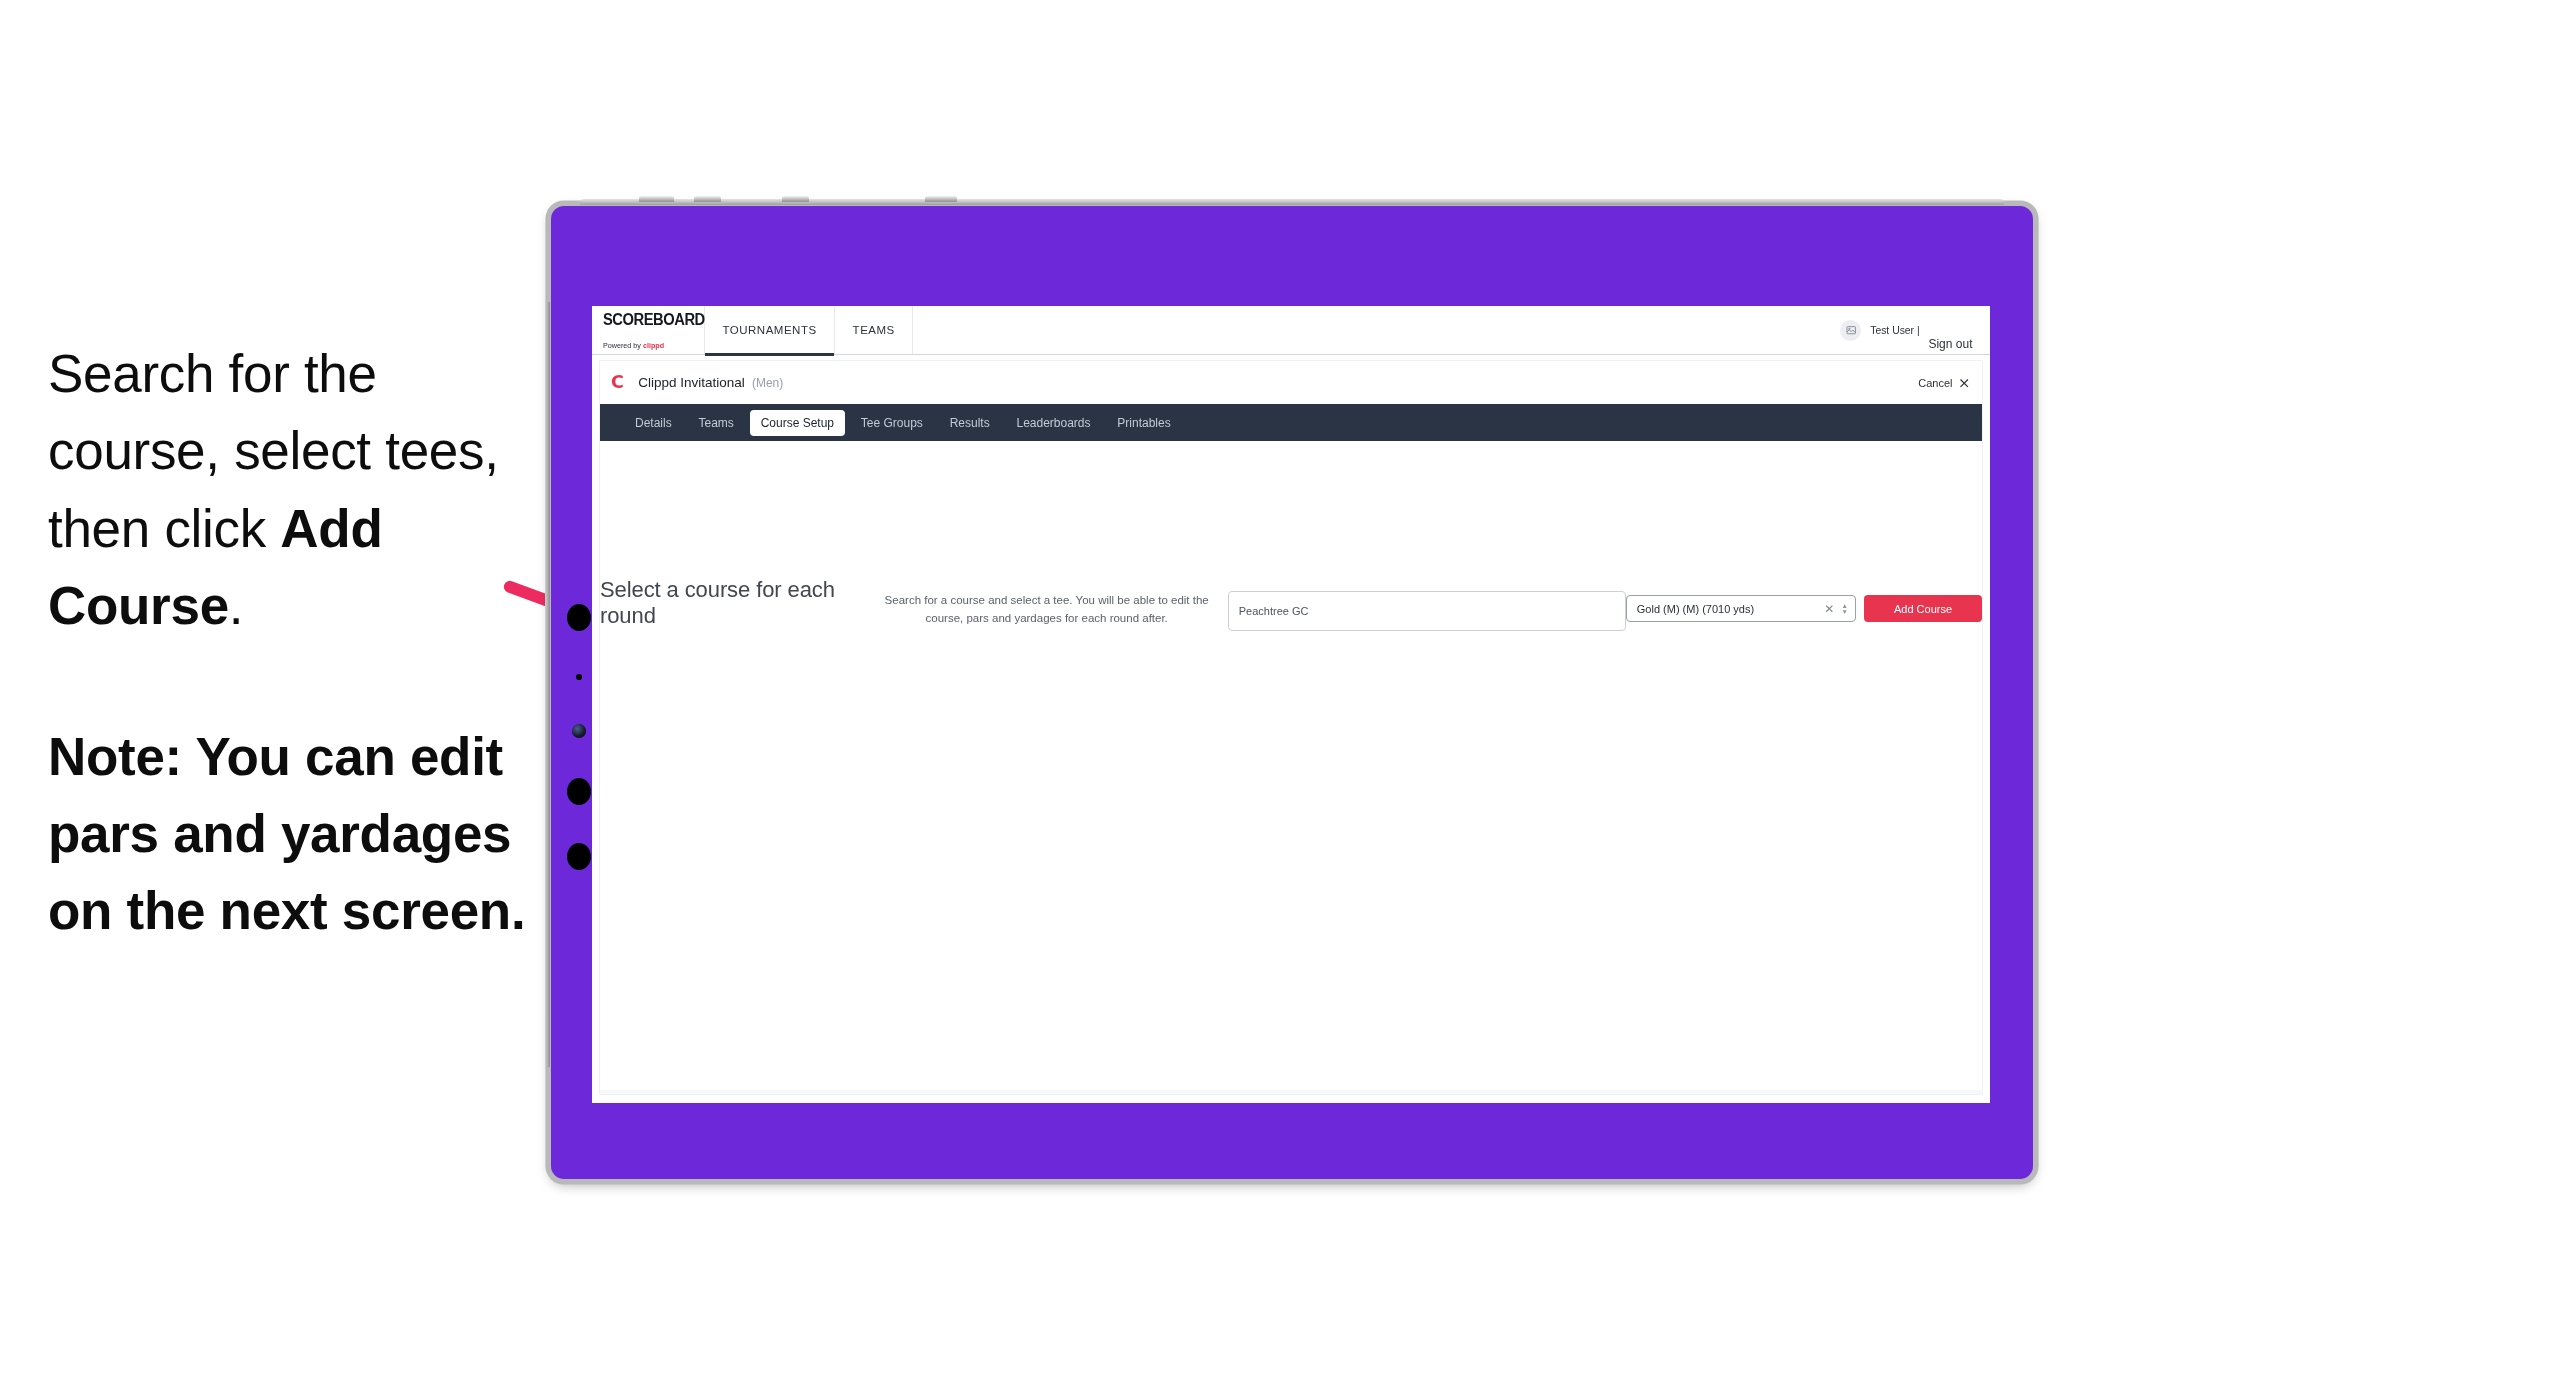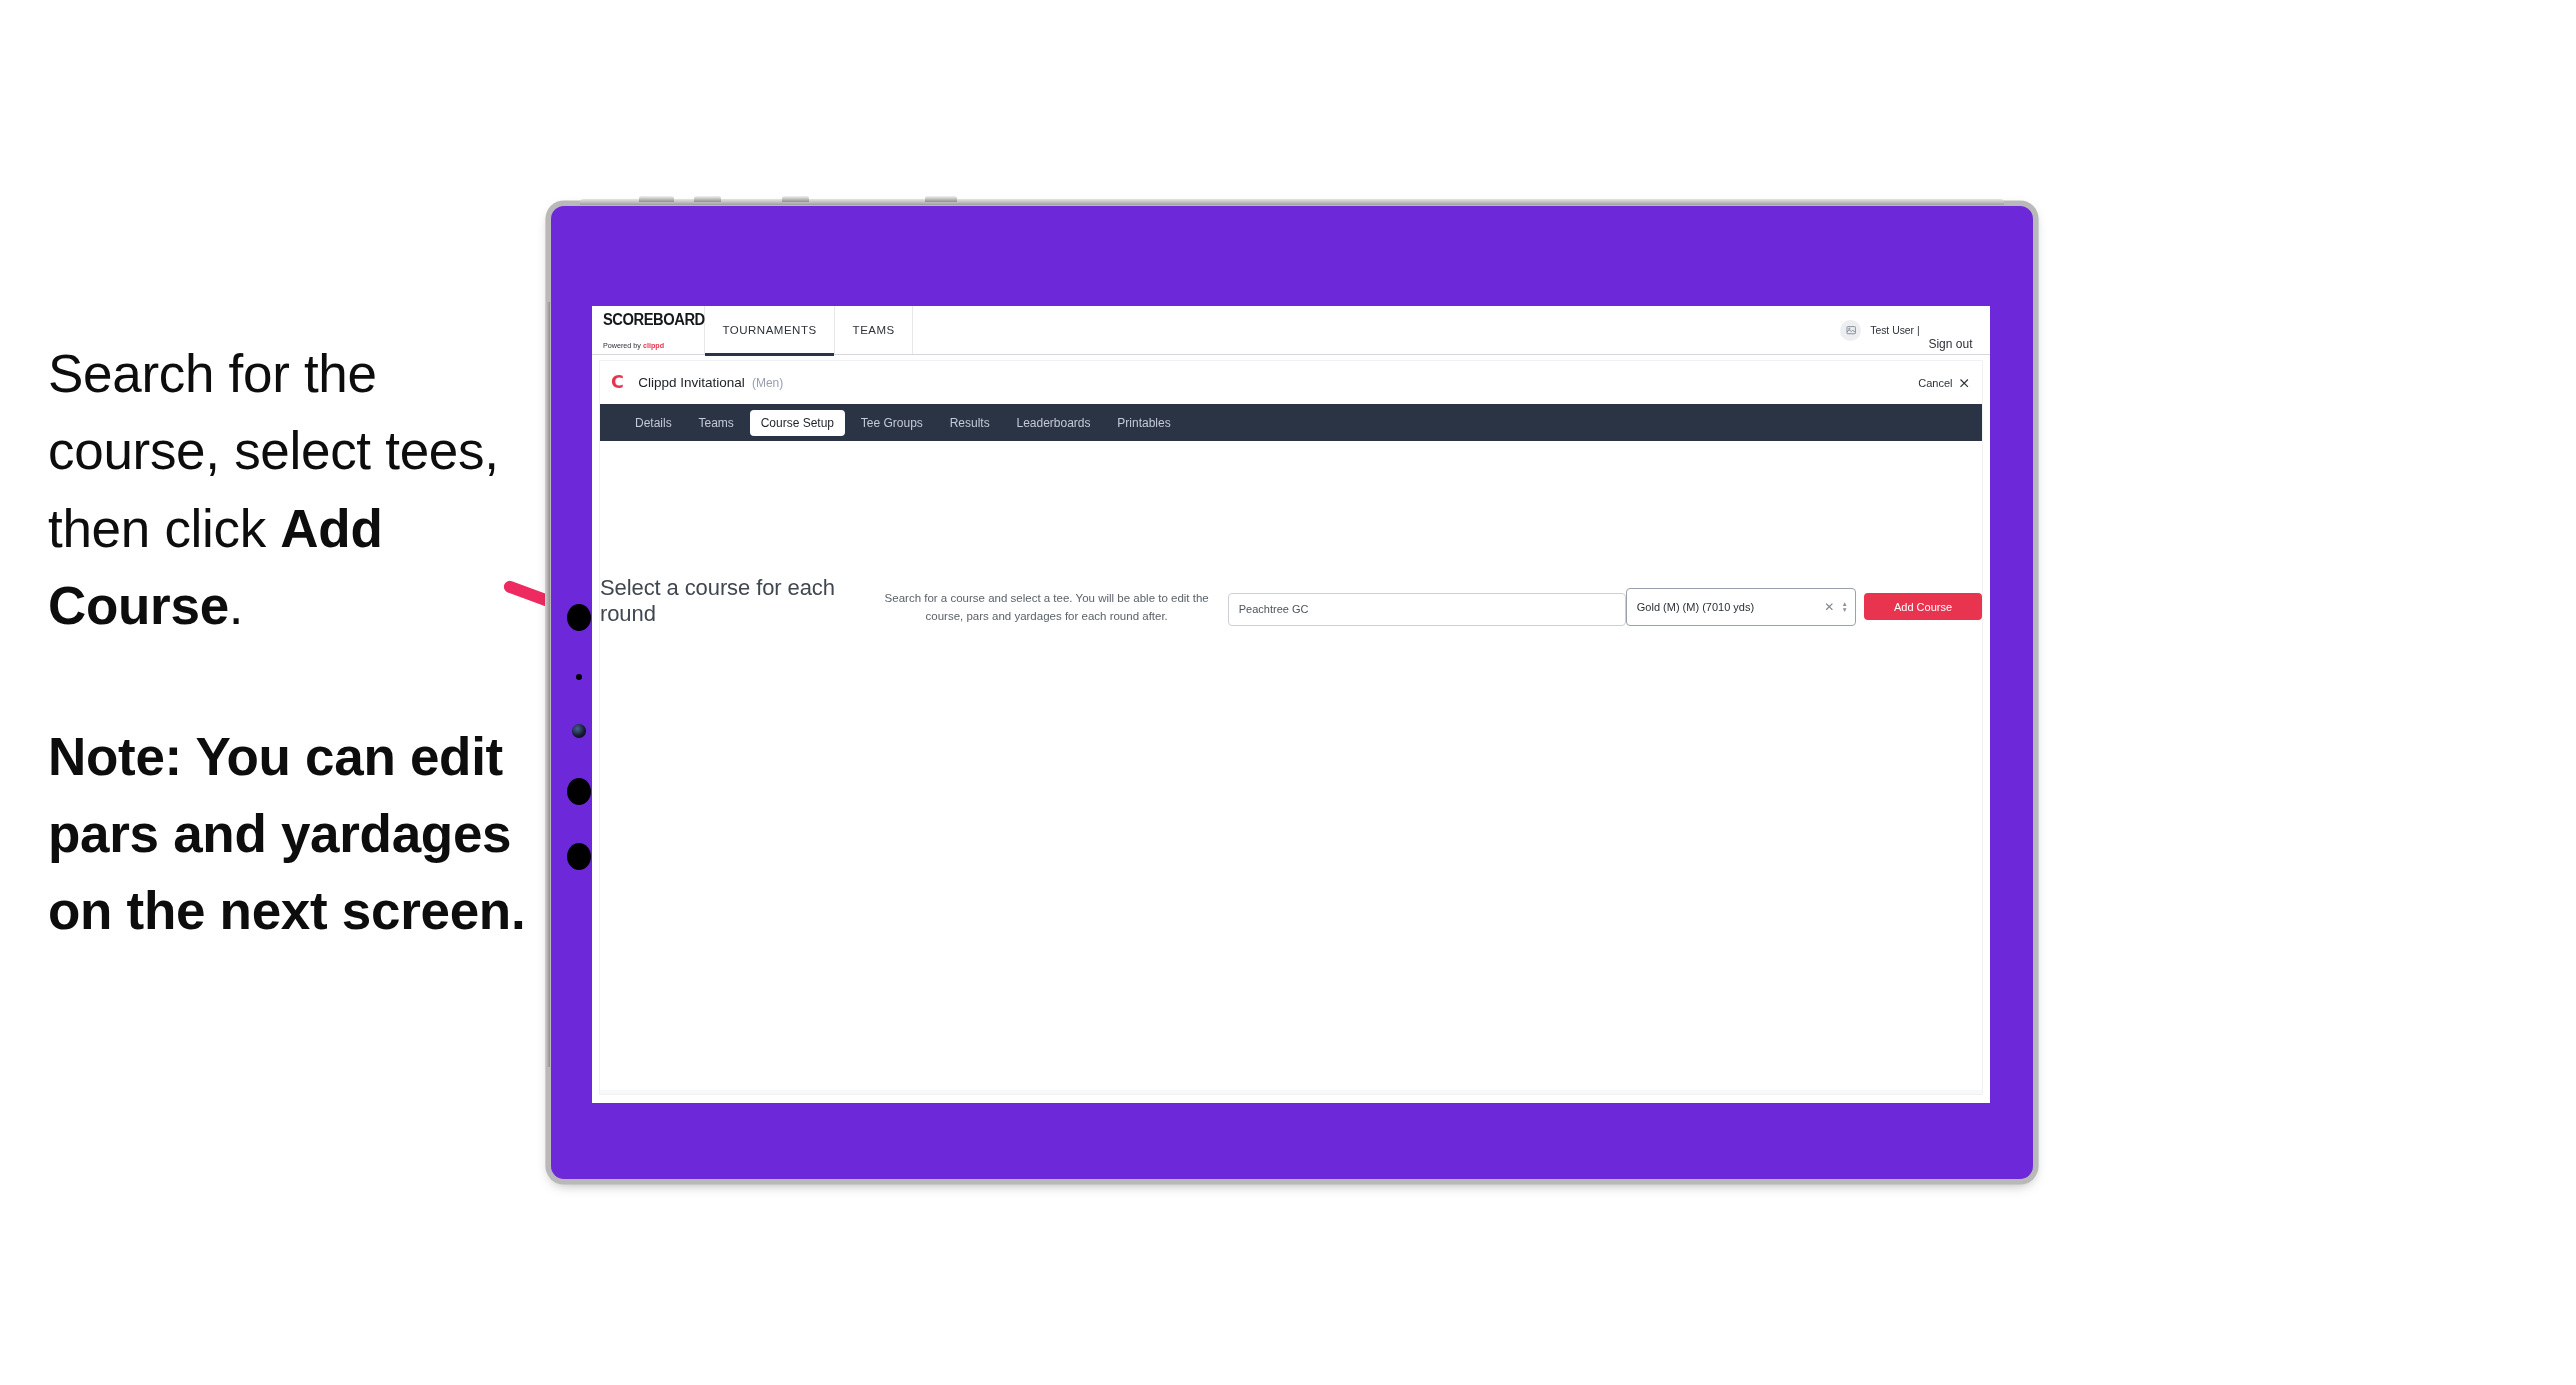--- a/index.html
+++ b/index.html
@@ -263,40 +263,40 @@
     margin-top: 12.7px;
     width: 406px;
     text-align: center;
     font-size: 11.5px;
     line-height: 1.52;
     color: #5b626c;
   }
   #search-row { margin-top: 16px; }
   #search-input {
     width: 398px;
-    height: 33px;
+    height: 40px;
     border: 0.8px solid #ccd0d6;
     border-radius: 4px;
     padding: 0 9.6px;
     font-size: 11px;
     color: #4d545e;
     font-family: "Liberation Sans", sans-serif;
     background: #ffffff;
     outline: none;
   }
   #select-row {
     margin-top: 10.4px;
     display: flex;
     align-items: center;
     gap: 8px;
     width: 398px;
   }
   #tee-select {
     flex: 1;
-    height: 38px;
+    height: 27px;
     border: 0.8px solid #9aa1ab;
     border-radius: 4px;
     display: flex;
     align-items: center;
     padding: 0 7.2px 0 9.6px;
     background: #ffffff;
     cursor: pointer;
   }
   #tee-value { font-size: 11px; color: #2b3037; flex: 1; white-space: nowrap; }
   #tee-clear {

